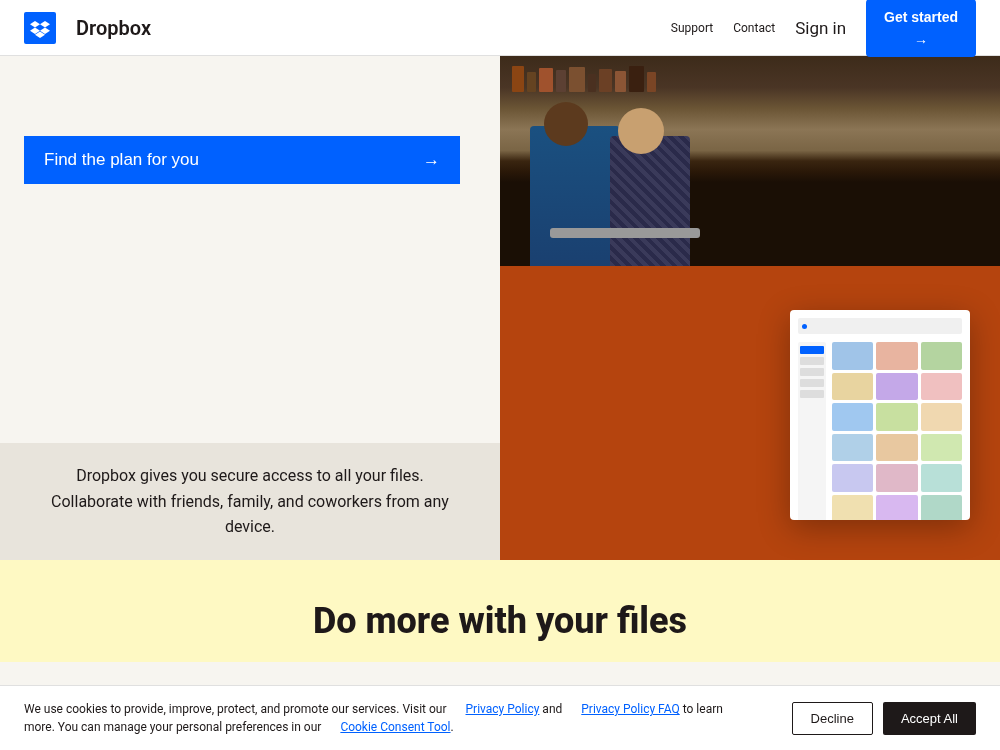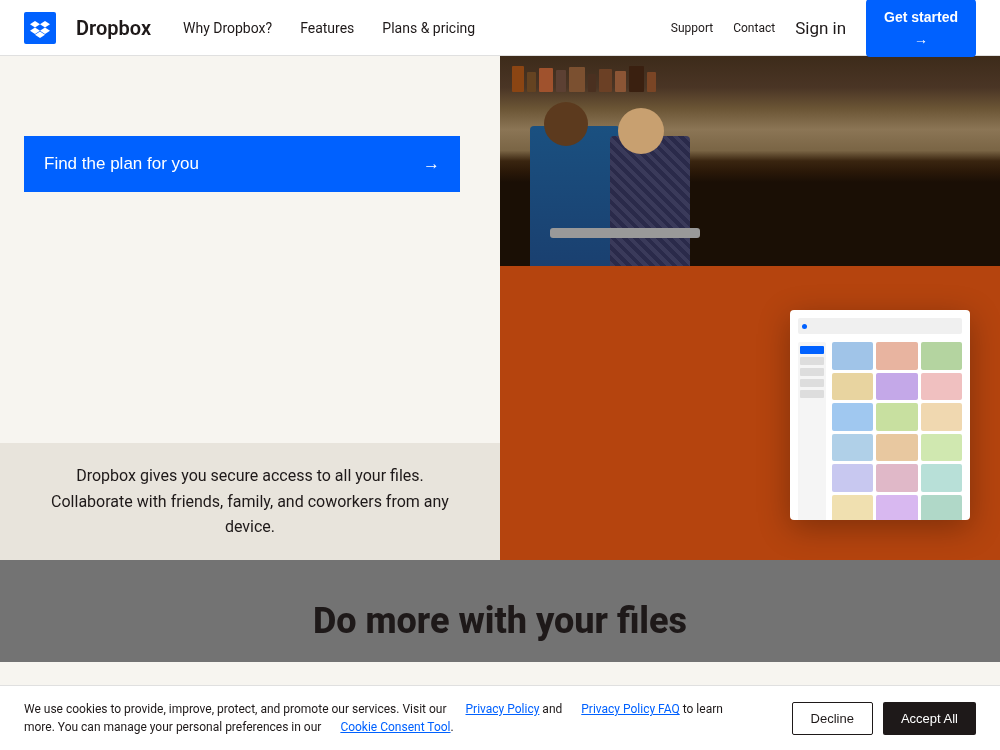--- a/index.html
+++ b/index.html
@@ -32,21 +32,21 @@
       display: flex; height: 504px;
     }
     .hero-left {
       width: 500px; background: #f7f5f0; padding: 48px 40px 40px 24px;
       display: flex; flex-direction: column; justify-content: space-between;
     }
     .hero-headline { font-size: 48px; font-weight: 800; color: #1e1919; line-height: 1.1; letter-spacing: -1px; }
     .find-plan-btn {
       display: flex; align-items: center; justify-content: space-between;
       background: #0061ff; color: #fff; border: none; padding: 0 20px;
-      height: 56px; font-size: 17px; font-weight: 500; cursor: pointer;
+      height: 48px; font-size: 17px; font-weight: 500; cursor: pointer;
       width: 100%; margin-top: 32px;
     }
     .hero-desc {
       background: #e8e4dc; padding: 20px 40px; margin: 0 -40px -40px -24px;
       text-align: center; font-size: 16px; color: #1e1919; line-height: 1.6;
     }
     .hero-right {
       width: 500px; background: #b5440e; position: relative; overflow: hidden;
     }
     
@@ -81,21 +81,21 @@
     .f12 { background: #d0e8b0; }
     .f13 { background: #c8c8f0; }
     .f14 { background: #e0b8c8; }
     .f15 { background: #b8e0d8; }
     .f16 { background: #f0e0b0; }
     .f17 { background: #d8b8f0; }
     .f18 { background: #b0d8c8; }
 
     
     .section2 {
-      background: #737373; padding: 40px 24px 20px; text-align: center;
+      background: #fef9c3; padding: 40px 24px 20px; text-align: center;
     }
     .section2-title { font-size: 36px; font-weight: 800; color: #1e1919; }
 
     
     .icons-row {
       display: flex; justify-content: space-around; padding: 20px 40px 0;
     }
     .icon-item { display: flex; flex-direction: column; align-items: center; gap: 8px; }
     .icon-circle { width: 56px; height: 56px; display: flex; align-items: center; justify-content: center; }
     .icon-circle svg { width: 40px; height: 40px; stroke: #1e1919; fill: none; stroke-width: 2; }
@@ -141,25 +141,20 @@
       <div class="dropbox-logo-box">
         <svg viewBox="0 0 40 40" xmlns="http://www.w3.org/2000/svg">
           <path d="M10 6L20 12.5L10 19L0 12.5L10 6Z" fill="white"></path>
           <path d="M30 6L40 12.5L30 19L20 12.5L30 6Z" fill="white"></path>
           <path d="M0 25.5L10 19L20 25.5L10 32L0 25.5Z" fill="white"></path>
           <path d="M20 25.5L30 19L40 25.5L30 32L20 25.5Z" fill="white"></path>
           <path d="M10 33.5L20 27L30 33.5L20 40L10 33.5Z" fill="white"></path>
         </svg>
       </div>
       <span class="brand-name">Dropbox</span>
-    </div>
-    <div class="nav-links">
-      <a class="nav-link">Why Dropbox?</a>
-      <a class="nav-link">Features</a>
-      <a class="nav-link">Plans &amp; pricing</a>
     </div>
   </div>
   <div class="navbar-right">
     <a class="nav-right-link">Support</a>
     <a class="nav-right-link">Contact</a>
     <a class="sign-in-link">Sign in</a>
     <button class="get-started-btn">
       <span>Get started</span>
       <span>→</span>
     </button>

